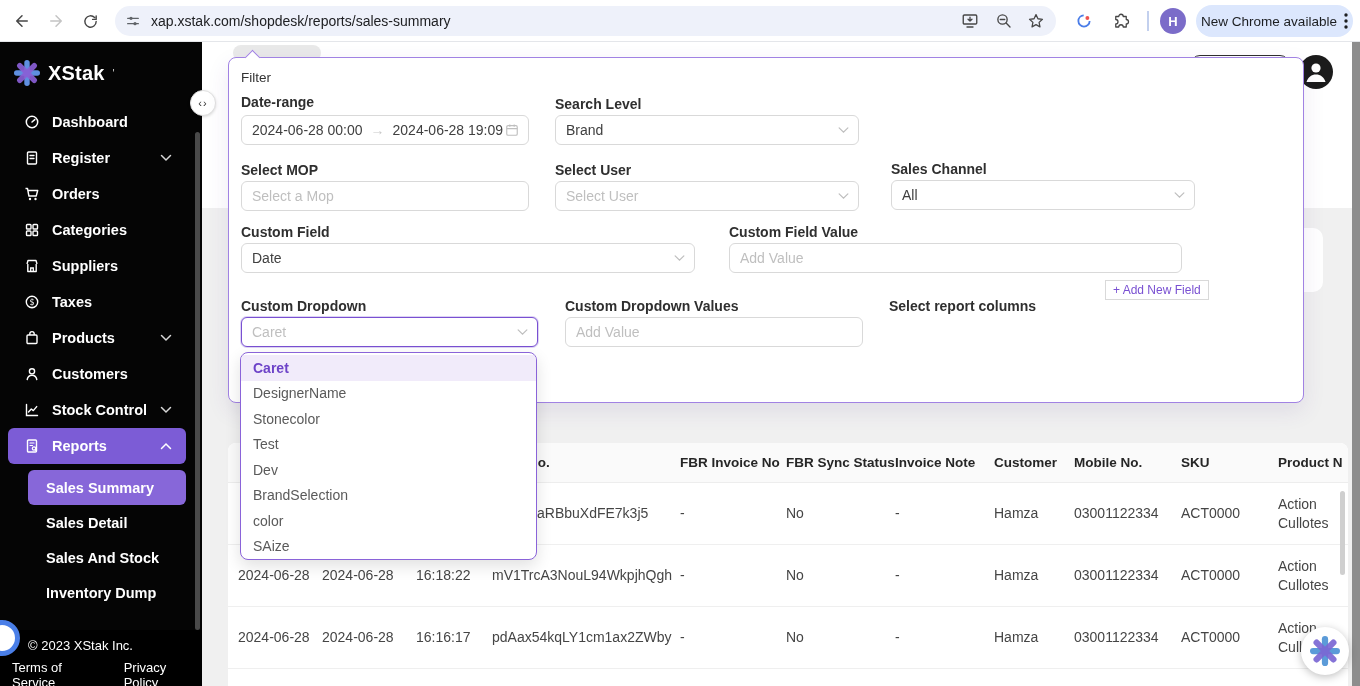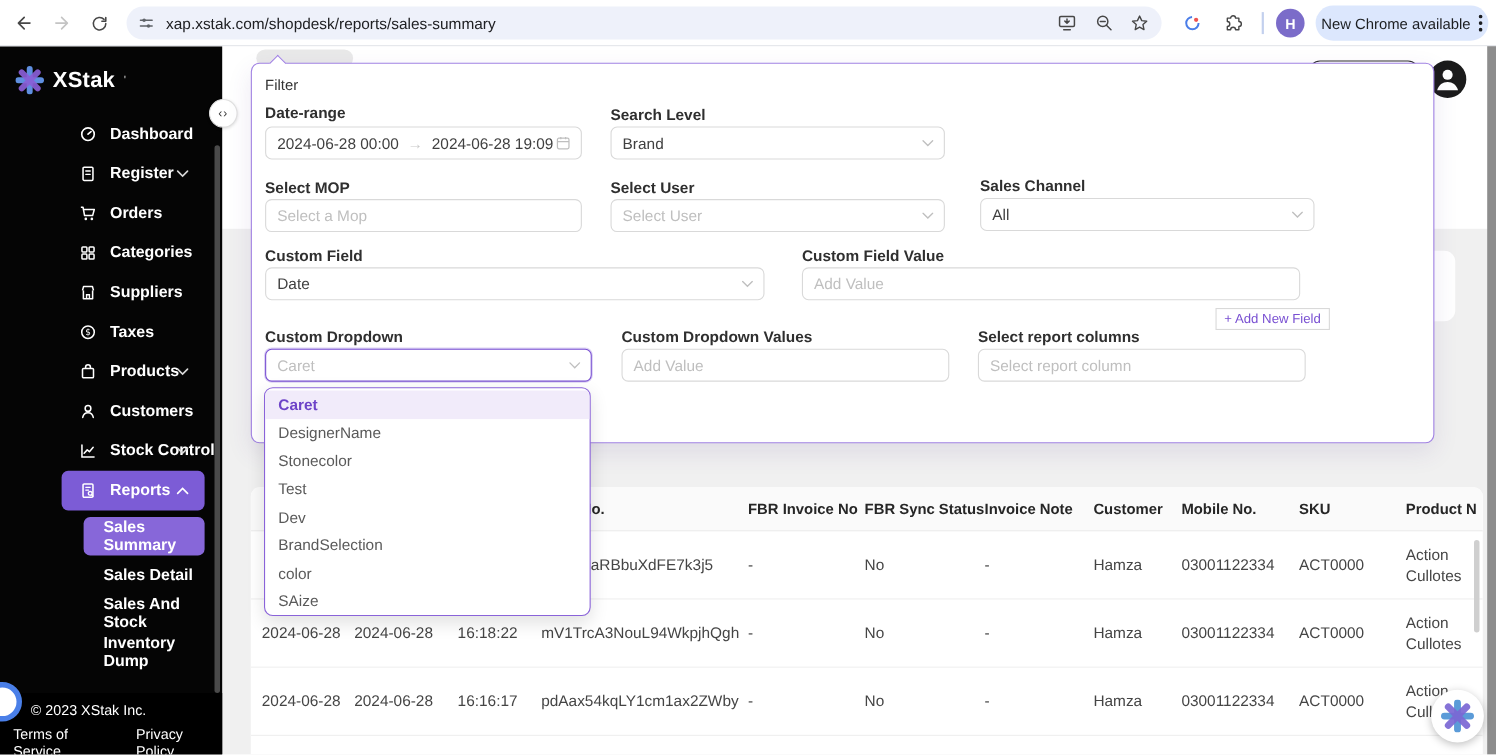--- a/index.html
+++ b/index.html
@@ -53,21 +53,21 @@
   .thead .c4 { padding-left:36px; }
   .r1 .c4 { padding-left:45px; }
   .tbl-scroll { position:absolute; right:3px; top:48px; width:5px; height:84px; background:#cfcfcf; border-radius:3px; }
   .page-scroll { position:absolute; right:0; top:42px; width:8px; height:644px; background:#8d8d8d; z-index:45; }
 
   
   .sidebar { position:absolute; left:0; top:42px; width:202px; height:644px; background:#050505; z-index:20; }
   .brand { position:absolute; left:14px; top:18px; display:flex; align-items:center; gap:8px; }
   .brand-text { color:#fff; font-size:20px; font-weight:700; letter-spacing:.2px; }
   .brand-mark { color:#cfcfcf; font-size:11px; vertical-align:top; }
-  .nav { position:absolute; left:0; top:62px; width:202px;padding-left:48px; }
+  .nav { position:absolute; left:0; top:62px; width:202px; }
   .nav-item { position:relative; height:36px; display:flex; align-items:center; padding-left:24px; gap:12px; }
   .nav-item .lbl { color:#fff; font-size:14.5px; font-weight:600; }
   .nav-item.active { background:#7c5cd6; margin:0 16px 0 8px; border-radius:6px; padding-left:16px; }
   .nav-chev { position:absolute; right:30px; }
   .nav-item.active .nav-chev { right:14px; }
   .sub { margin:6px 16px 0 28px; }
   .sub-item { height:35px; display:flex; align-items:center; padding-left:18px; color:#fff;
     font-size:14.5px; font-weight:600; border-radius:6px; }
   .sub-item.active { background:#8767d9; }
   .side-scroll { position:absolute; left:195px; top:90px; width:5px; height:498px; background:#4a4a4a; border-radius:3px; }
@@ -462,23 +462,20 @@
           <path d="M1 1l5 5 5-5" fill="none" stroke="#bfbfbf" stroke-width="1.4" stroke-linecap="round"></path>
         </svg>
     </div>
 
     <div class="f-label" style="left:336px;top:240px">Custom Dropdown Values</div>
     <div class="f-box" style="left:336px;top:259px;width:298px">
       <span class="ph">Add Value</span>
     </div>
 
     <div class="f-label" style="left:660px;top:240px">Select report columns</div>
-    <div class="f-box" style="left:660px;top:259px;width:298px">
-      <span class="ph">Select report column</span>
-    </div>
   </div>
 
   <div class="menu">
     <div class="menu-item selected">Caret</div>
     <div class="menu-item">DesignerName</div>
     <div class="menu-item">Stonecolor</div>
     <div class="menu-item">Test</div>
     <div class="menu-item">Dev</div>
     <div class="menu-item">BrandSelection</div>
     <div class="menu-item">color</div>

